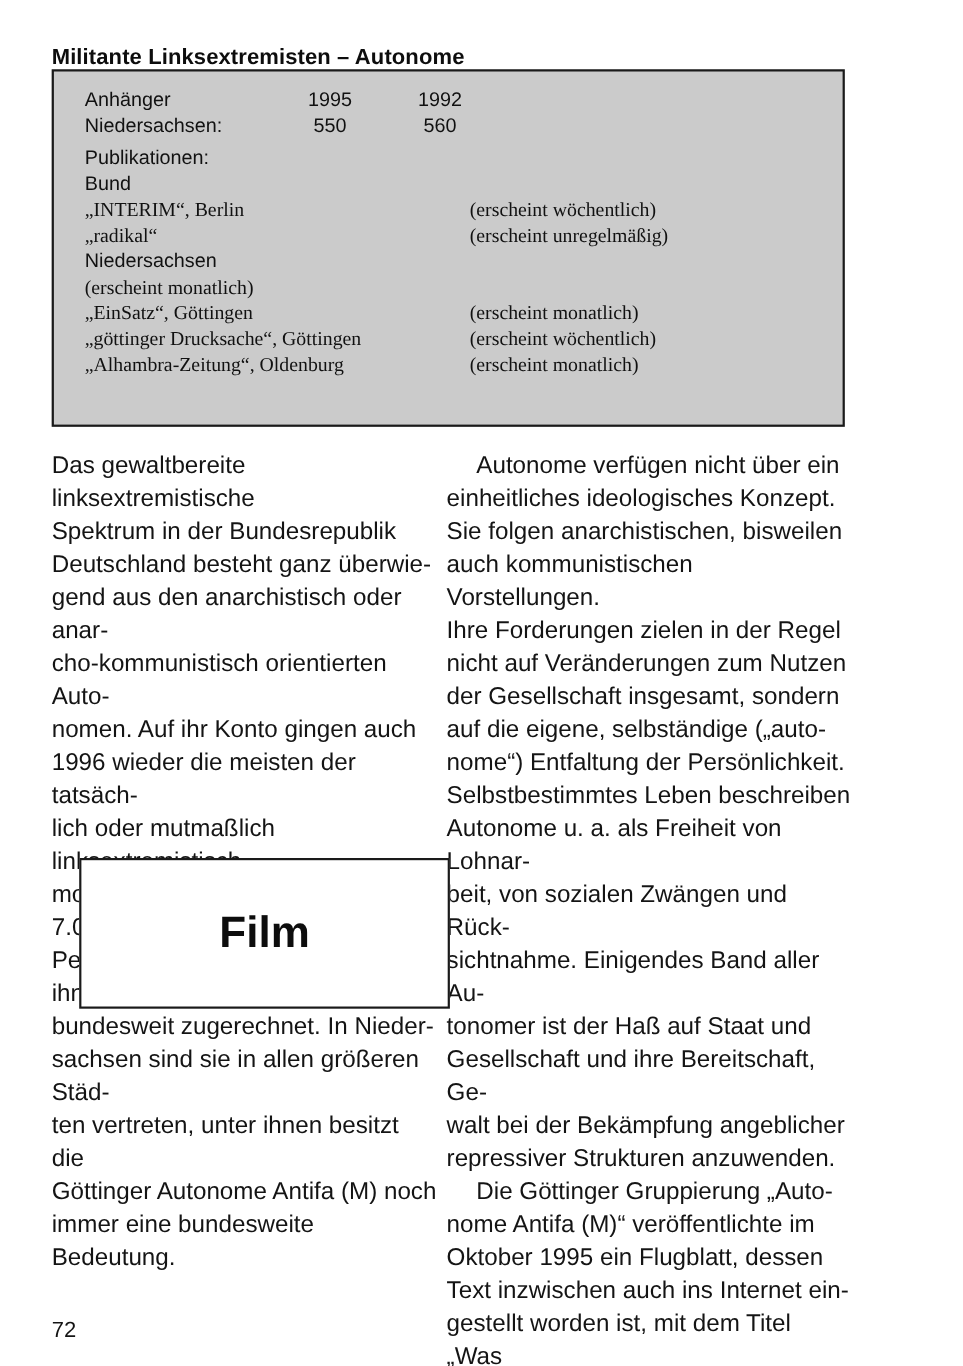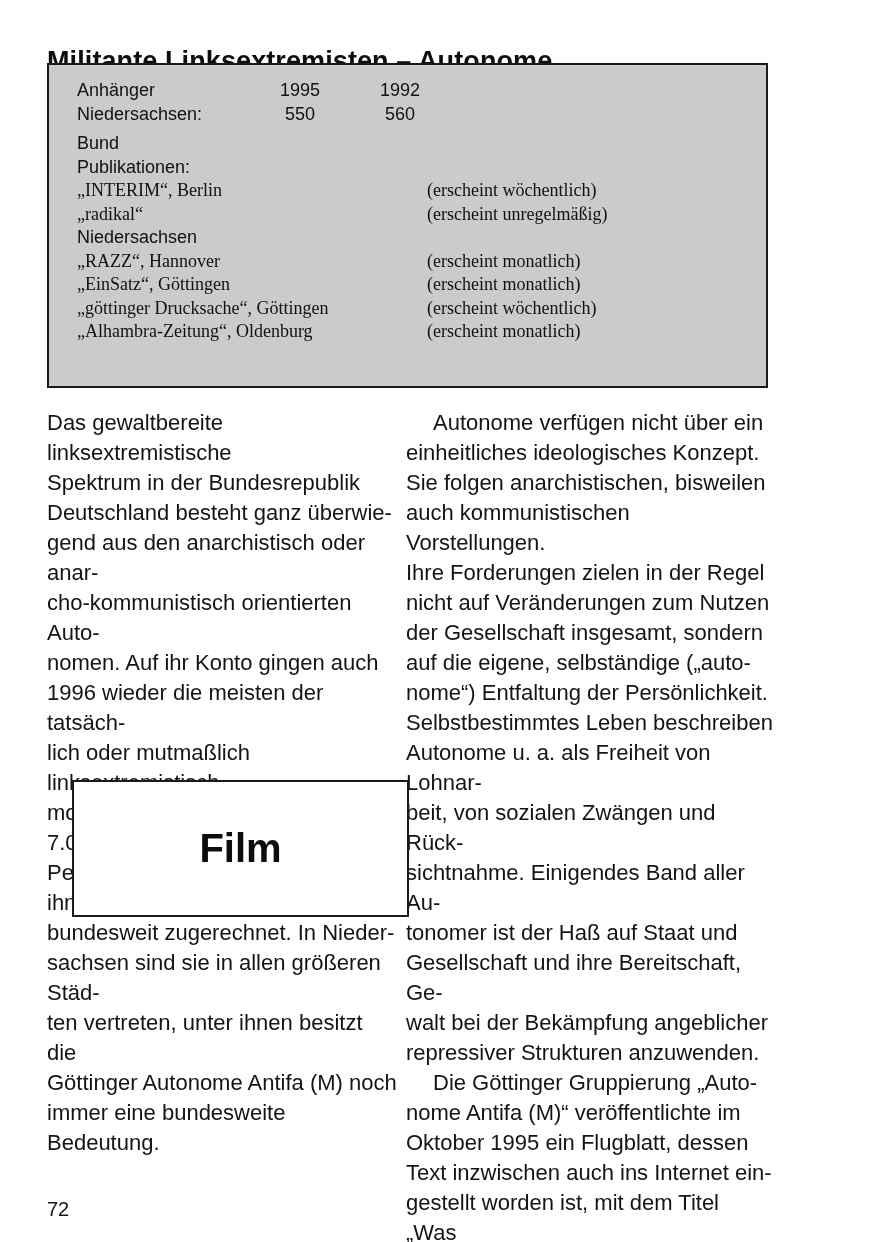--- a/index.html
+++ b/index.html
@@ -13,21 +13,21 @@
     height: 1242px;
     background: #ffffff;
     color: #111111;
     font-family: "Liberation Sans", sans-serif;
     overflow: hidden;
   }
   .page-title {
     position: absolute;
     left: 47px;
     top: 28px;
-    font-size: 27px;
+    font-size: 20px;
     font-weight: bold;
     letter-spacing: 0.1px;
     color: #0d0d0d;
   }
   
   .infobox {
     position: absolute;
     left: 47px;
     top: 63px;
     width: 721px;
@@ -115,37 +115,36 @@
     </div>
 
 
     <div class="stats-row">
       <span>Niedersachsen:</span>
       <span class="num">550</span>
       <span class="num">560</span>
     </div>
 
     <div class="pub-section">
+      <div>Publikationen:</div>
+
       <div>Bund</div>
-
-      <div>Publikationen:</div>
 
       <div class="pub-row">
         <span>„INTERIM“, Berlin</span>
         <span>(erscheint wöchentlich)</span>
       </div>
       <div class="pub-row">
         <span>„radikal“</span>
         <span>(erscheint unregelmäßig)</span>
       </div>
 
       <div>Niedersachsen</div>
 
       <div class="pub-row">
-        <span>„RAZZ“, Hannover</span>
         <span>(erscheint monatlich)</span>
       </div>
       <div class="pub-row">
         <span>„EinSatz“, Göttingen</span>
         <span>(erscheint monatlich)</span>
       </div>
       <div class="pub-row">
         <span>„göttinger Drucksache“, Göttingen</span>
         <span>(erscheint wöchentlich)</span>
       </div>

